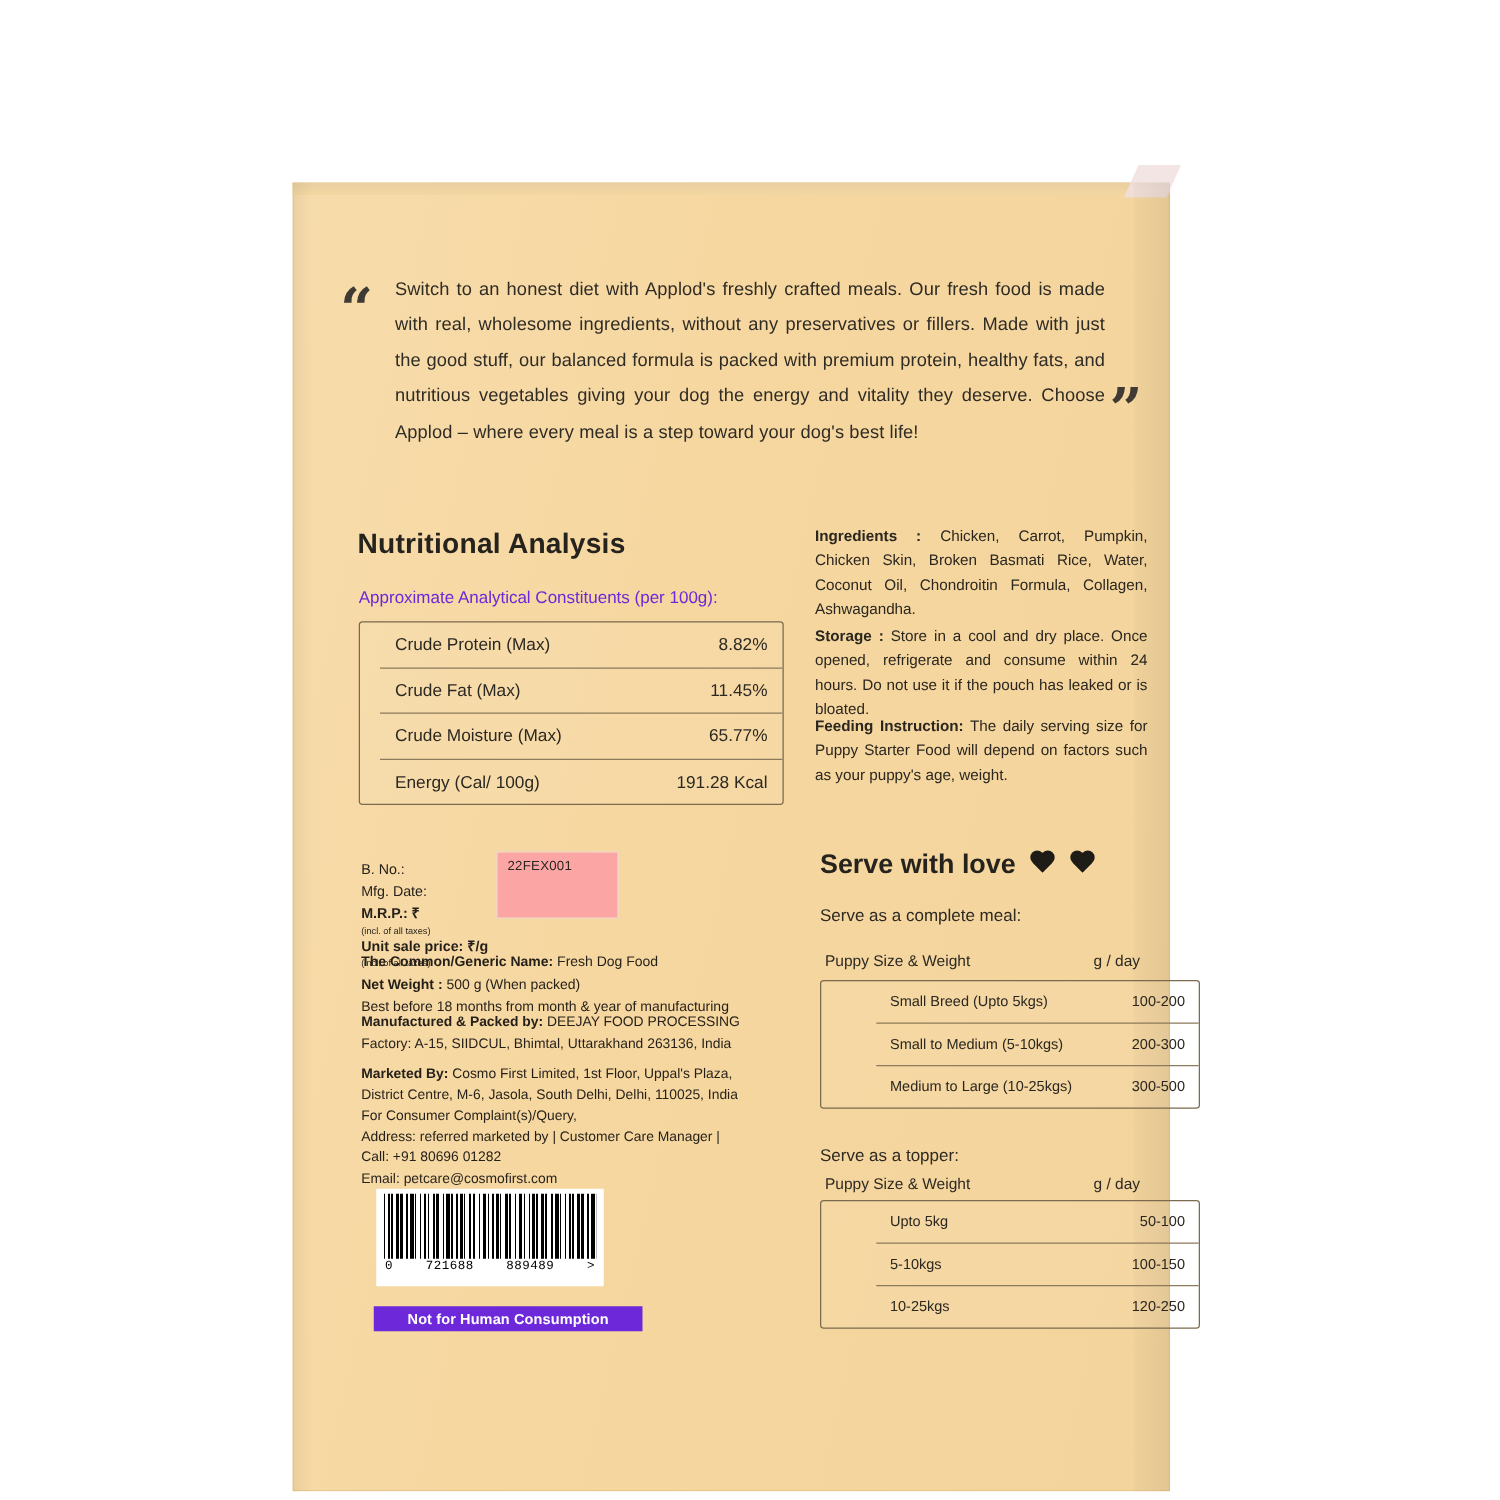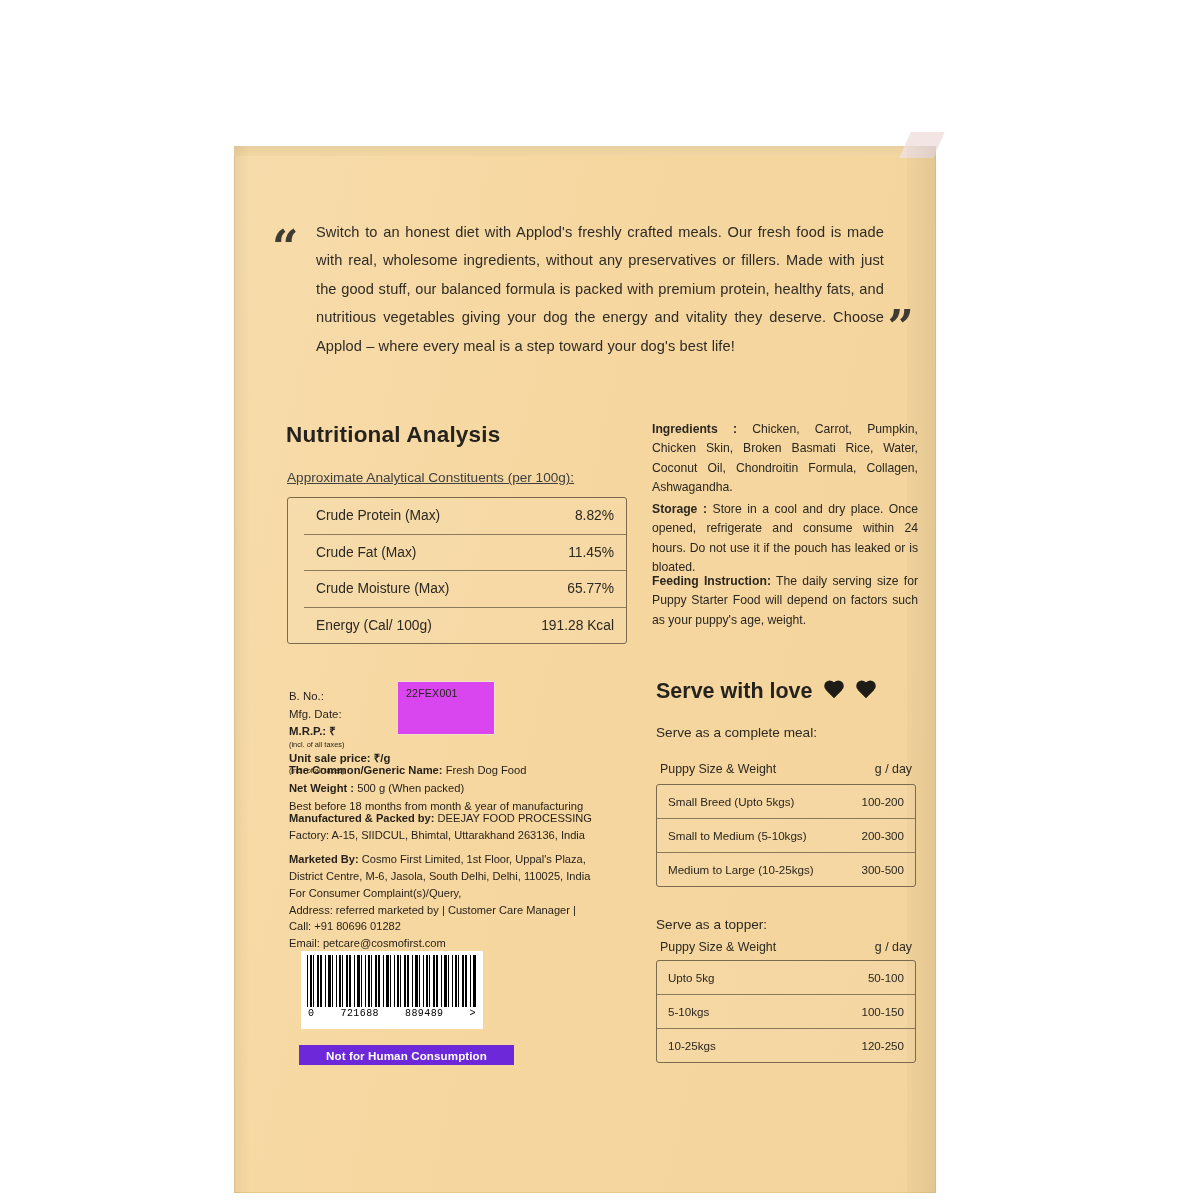--- a/index.html
+++ b/index.html
@@ -105,22 +105,21 @@
     left: 286px;
     top: 422px;
     font-size: 22.5px;
     letter-spacing: .2px;
   }
   #nut-sub {
     position: absolute;
     left: 287px;
     top: 470px;
     font-size: 13.6px;
-    color: #404040;
-    text-decoration: underline;
+    color: #6d28d9;
   }
   .nut-table {
     position: absolute;
     left: 287px;
     top: 497px;
     width: 322px;
     border: 1px solid #7b6a4e;
     border-radius: 3px;
     overflow: hidden;
     background: rgba(255,255,255,0.06);
@@ -152,21 +151,21 @@
   #sp-2 { top: 761px; font-size: 11.2px; line-height: 1.62; }
   #sp-3 { top: 810px; font-size: 11.1px; line-height: 1.55; }
   #sp-4 { top: 851px; font-size: 11.1px; line-height: 1.52; }
 
   .batch-box {
     position: absolute;
     left: 397px;
     top: 681px;
     width: 96px;
     height: 52px;
-    background: #d946ef;
+    background: #fca5a5;
     border: 1px solid #efe2c4;
   }
   .batch-box span {
     display: block;
     font-size: 10.6px;
     color: #2a2620;
     padding: 5px 0 0 8px;
     letter-spacing: .2px;
   }
 
@@ -282,20 +281,21 @@
   #serve-head-2 { top: 940px; }
 
   .serve-table {
     position: absolute;
     left: 656px;
     width: 258px;
     border: 1px solid #7b6a4e;
     border-radius: 3px;
     overflow: hidden;
     background: rgba(255,255,255,0.05);
+    padding-left: 44px;
   }
   #serve-table-1 { top: 784px; }
   #serve-table-2 { top: 960px; }
   .serve-row {
     display: flex;
     justify-content: space-between;
     align-items: center;
     height: 33px;
     padding: 0 11px;
     border-bottom: 1px solid #8c7a5c;

